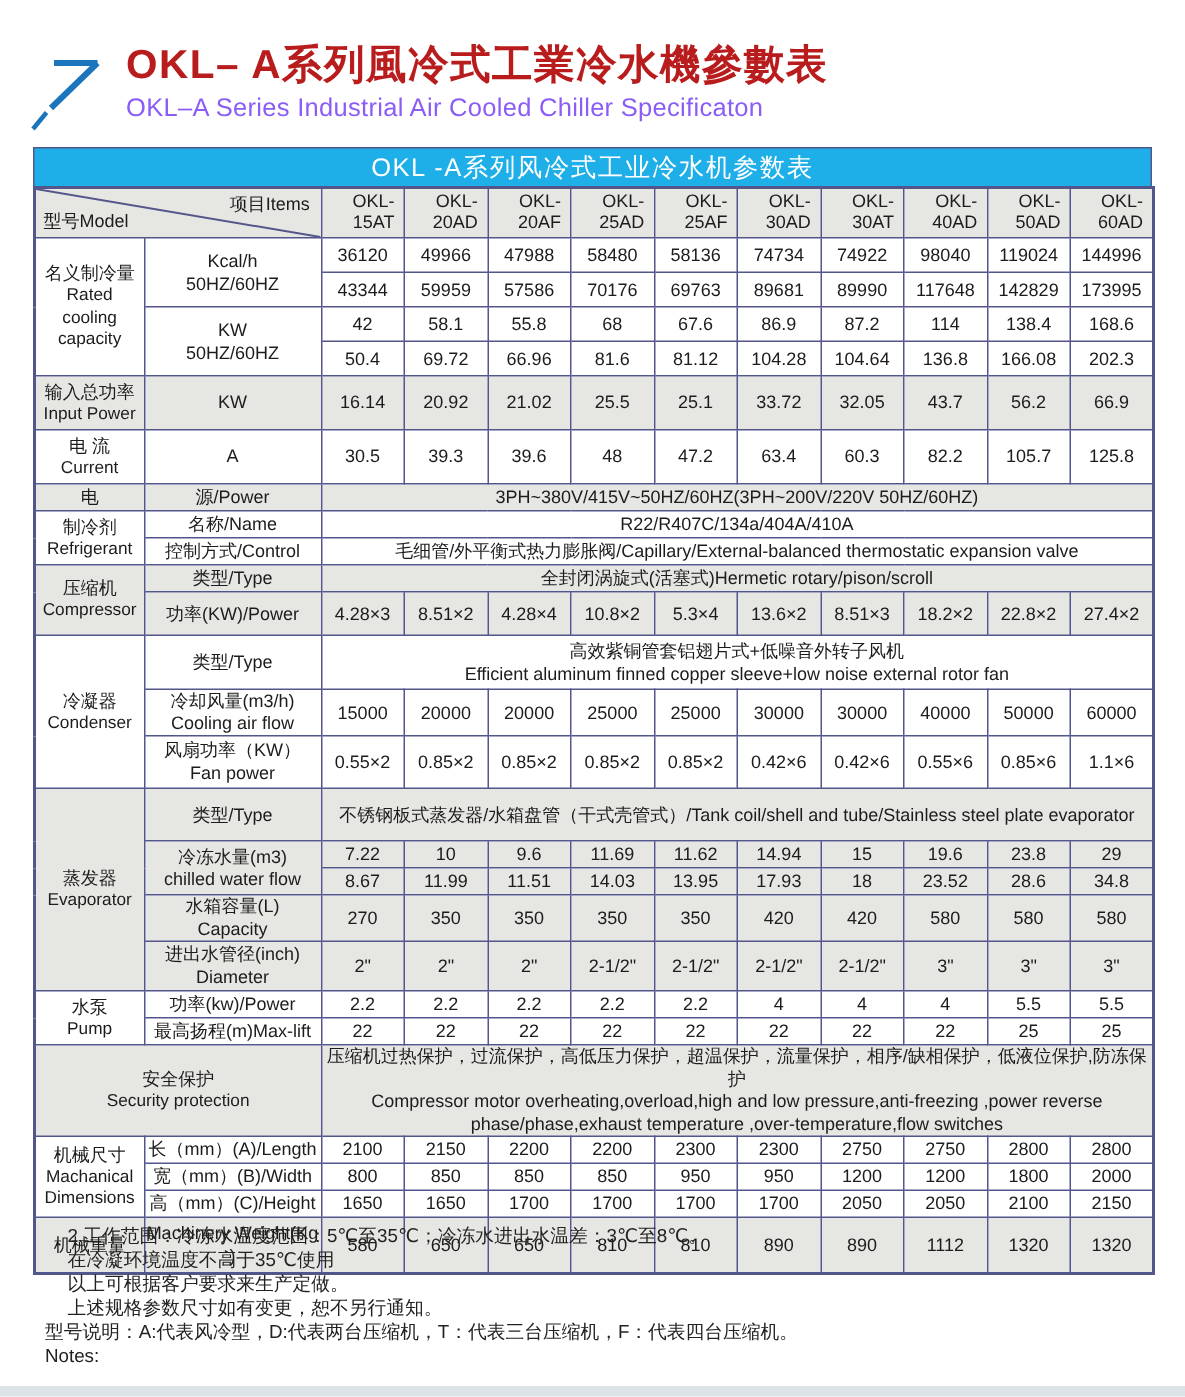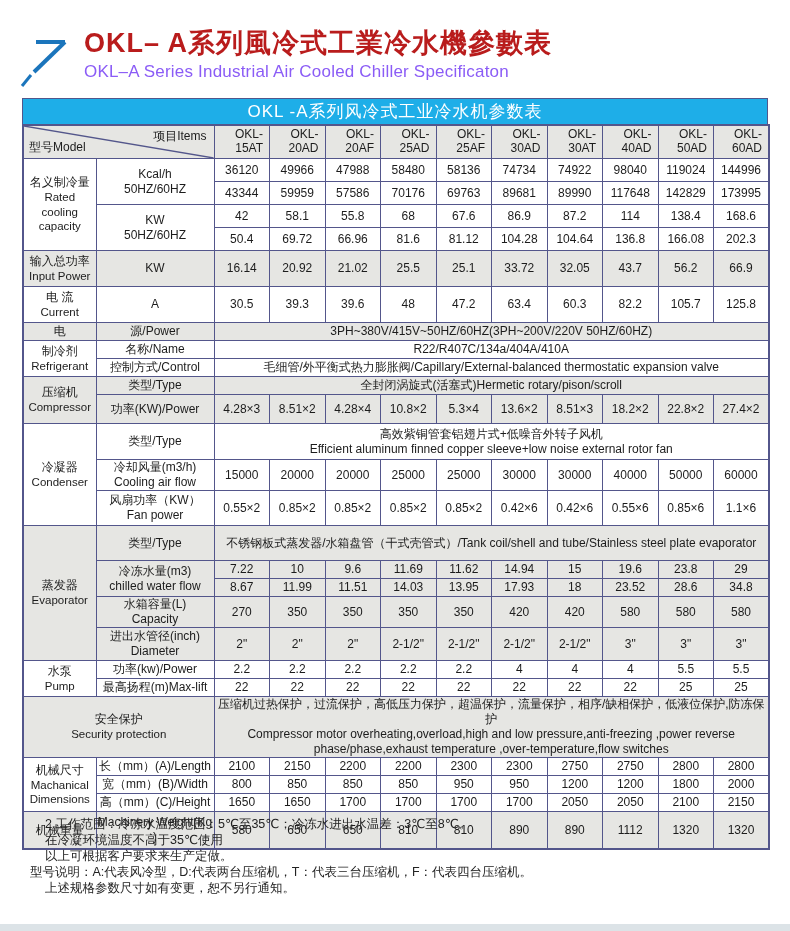--- a/index.html
+++ b/index.html
@@ -444,17 +444,18 @@
           <td>1320</td>
         </tr>
   </tbody>
     </table>
 </div>
 
 <div class="notes">
   <div class="note-line ind">2.工作范围：冷冻水温度范围：5℃至35℃；冷冻水进出水温差：3℃至8℃。</div>
   <div class="note-line ind">在冷凝环境温度不高于35℃使用</div>
   <div class="note-line ind">以上可根据客户要求来生产定做。</div>
+  <div class="note-line ind">上述规格参数尺寸如有变更，恕不另行通知。</div>
   <div class="note-line">型号说明：A:代表风冷型，D:代表两台压缩机，T：代表三台压缩机，F：代表四台压缩机。</div>
-  <div class="note-line ind">上述规格参数尺寸如有变更，恕不另行通知。</div>
+  <div class="note-line">Notes:</div>
 </div>
 
 <div class="pagefoot"></div>
 
 </body></html>

